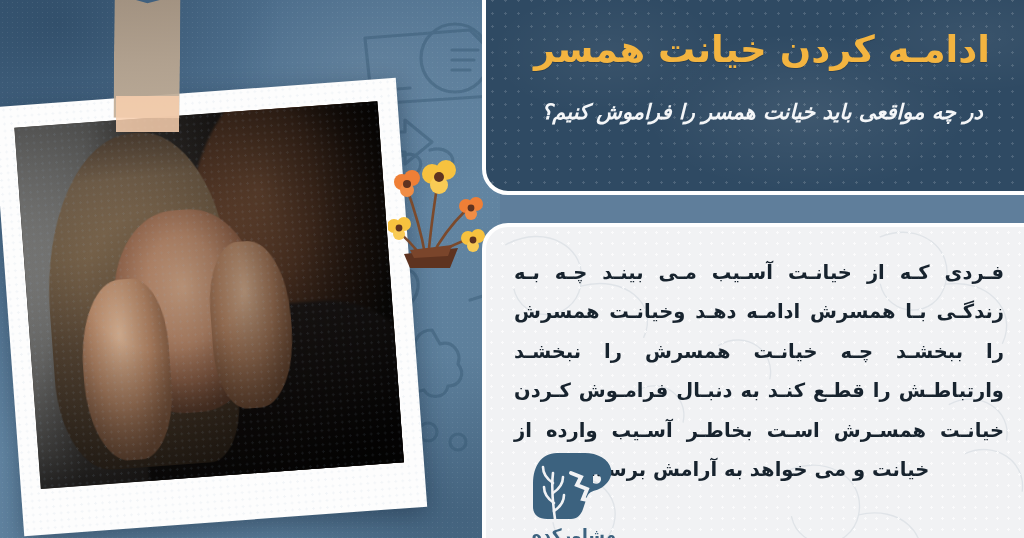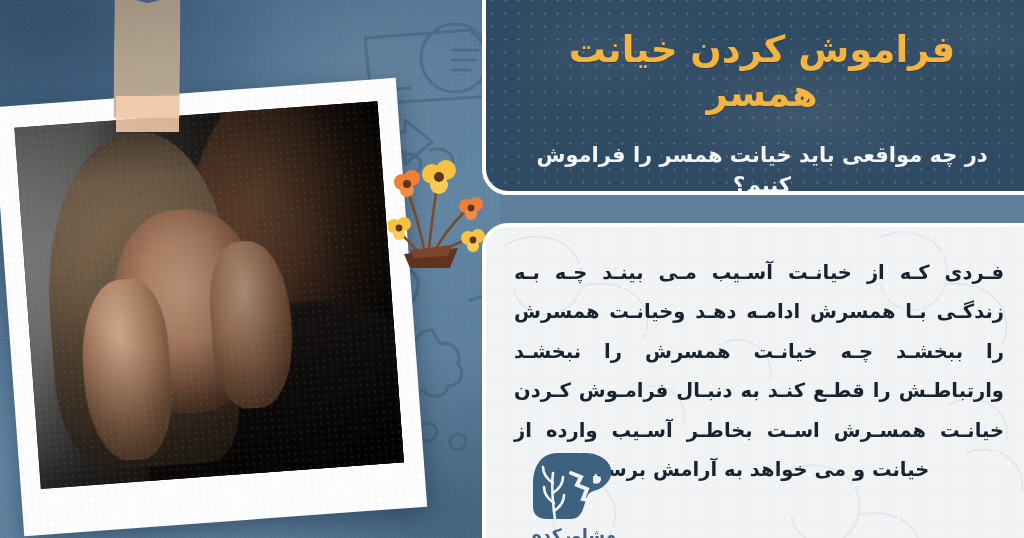--- a/index.html
+++ b/index.html
@@ -188,20 +188,21 @@
     direction: rtl;
     text-shadow: 0 1px 0 rgba(0,0,0,.18);
   }
   .subhead {
     color: #f4f6f8;
     font-size: 21px;
     font-weight: 600;
     text-align: center;
     line-height: 1.4;
     direction: rtl;
+    font-style: italic;
   }
 
   .card-body {
     left: 482px; top: 223px;
     width: 560px; height: 330px;
     border-radius: 26px 0 0 0;
     background: #f1f2f4;
   }
   .card-body .dots {
     position: absolute; inset: 0;
@@ -346,21 +347,21 @@
             <circle cx="11" cy="90" r="3.4" fill="#5e3320"></circle>
         </g>
       </svg>
     </div>
   </div>
 
   <div class="card card-title">
     <div class="leafwash"></div>
     <div class="dots"></div>
     <div class="inner">
-      <h1 class="headline">فراموش کردن خیانت همسر</h1>
+      <h1 class="headline">ادامـه کردن خیانت همسر</h1>
       <h2 class="subhead">در چه مواقعی باید خیانت همسر را فراموش کنیم؟</h2>
     </div>
   </div>
 
   <div class="card card-body">
     <svg class="floral" viewBox="0 0 560 330" preserveAspectRatio="none">
       <g fill="none" stroke="#b9c4cd" stroke-width="1.4" stroke-linecap="round">
         <path d="M20 18 C 60 -4, 104 20, 96 60 C 88 98, 36 98, 28 62"></path>
         <path d="M96 60 C 140 48, 176 78, 160 112"></path>
         <path d="M400 10 C 440 -6, 476 22, 466 58 C 456 94, 408 92, 400 58"></path>

